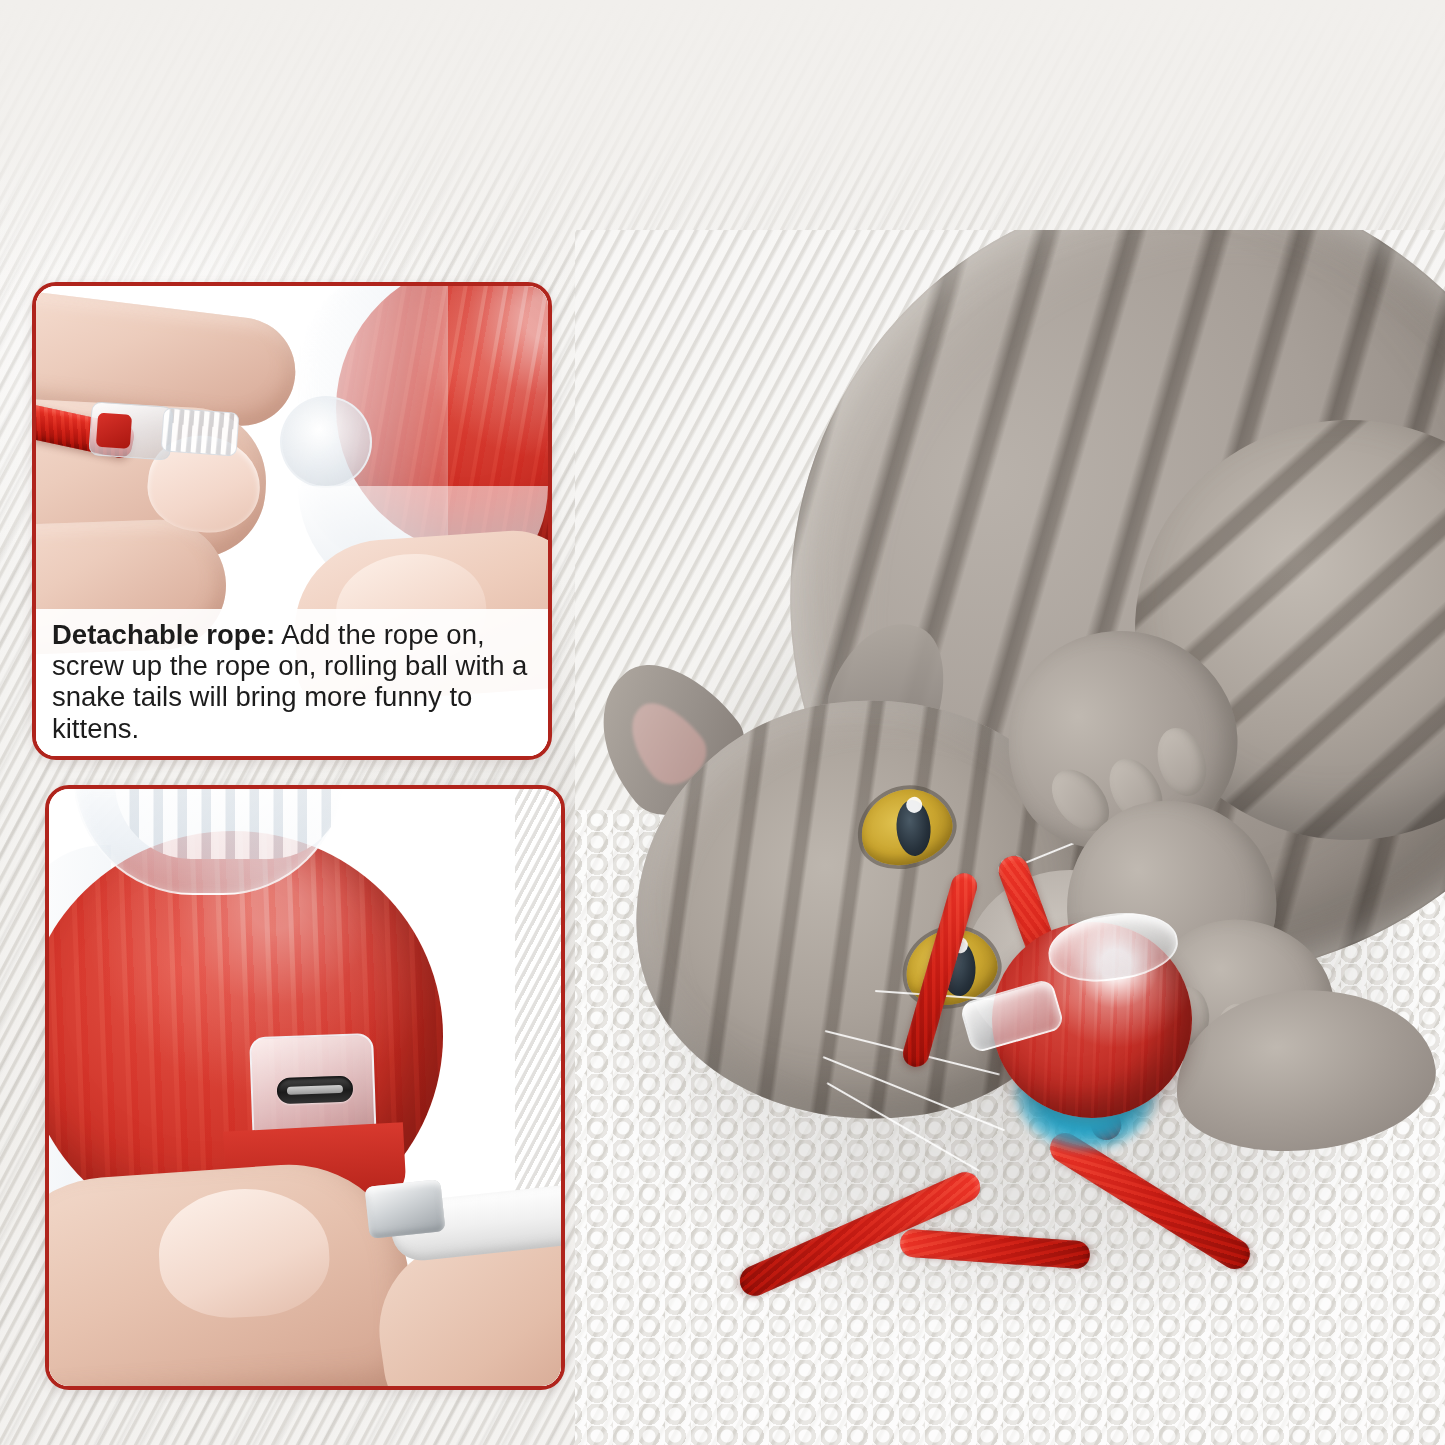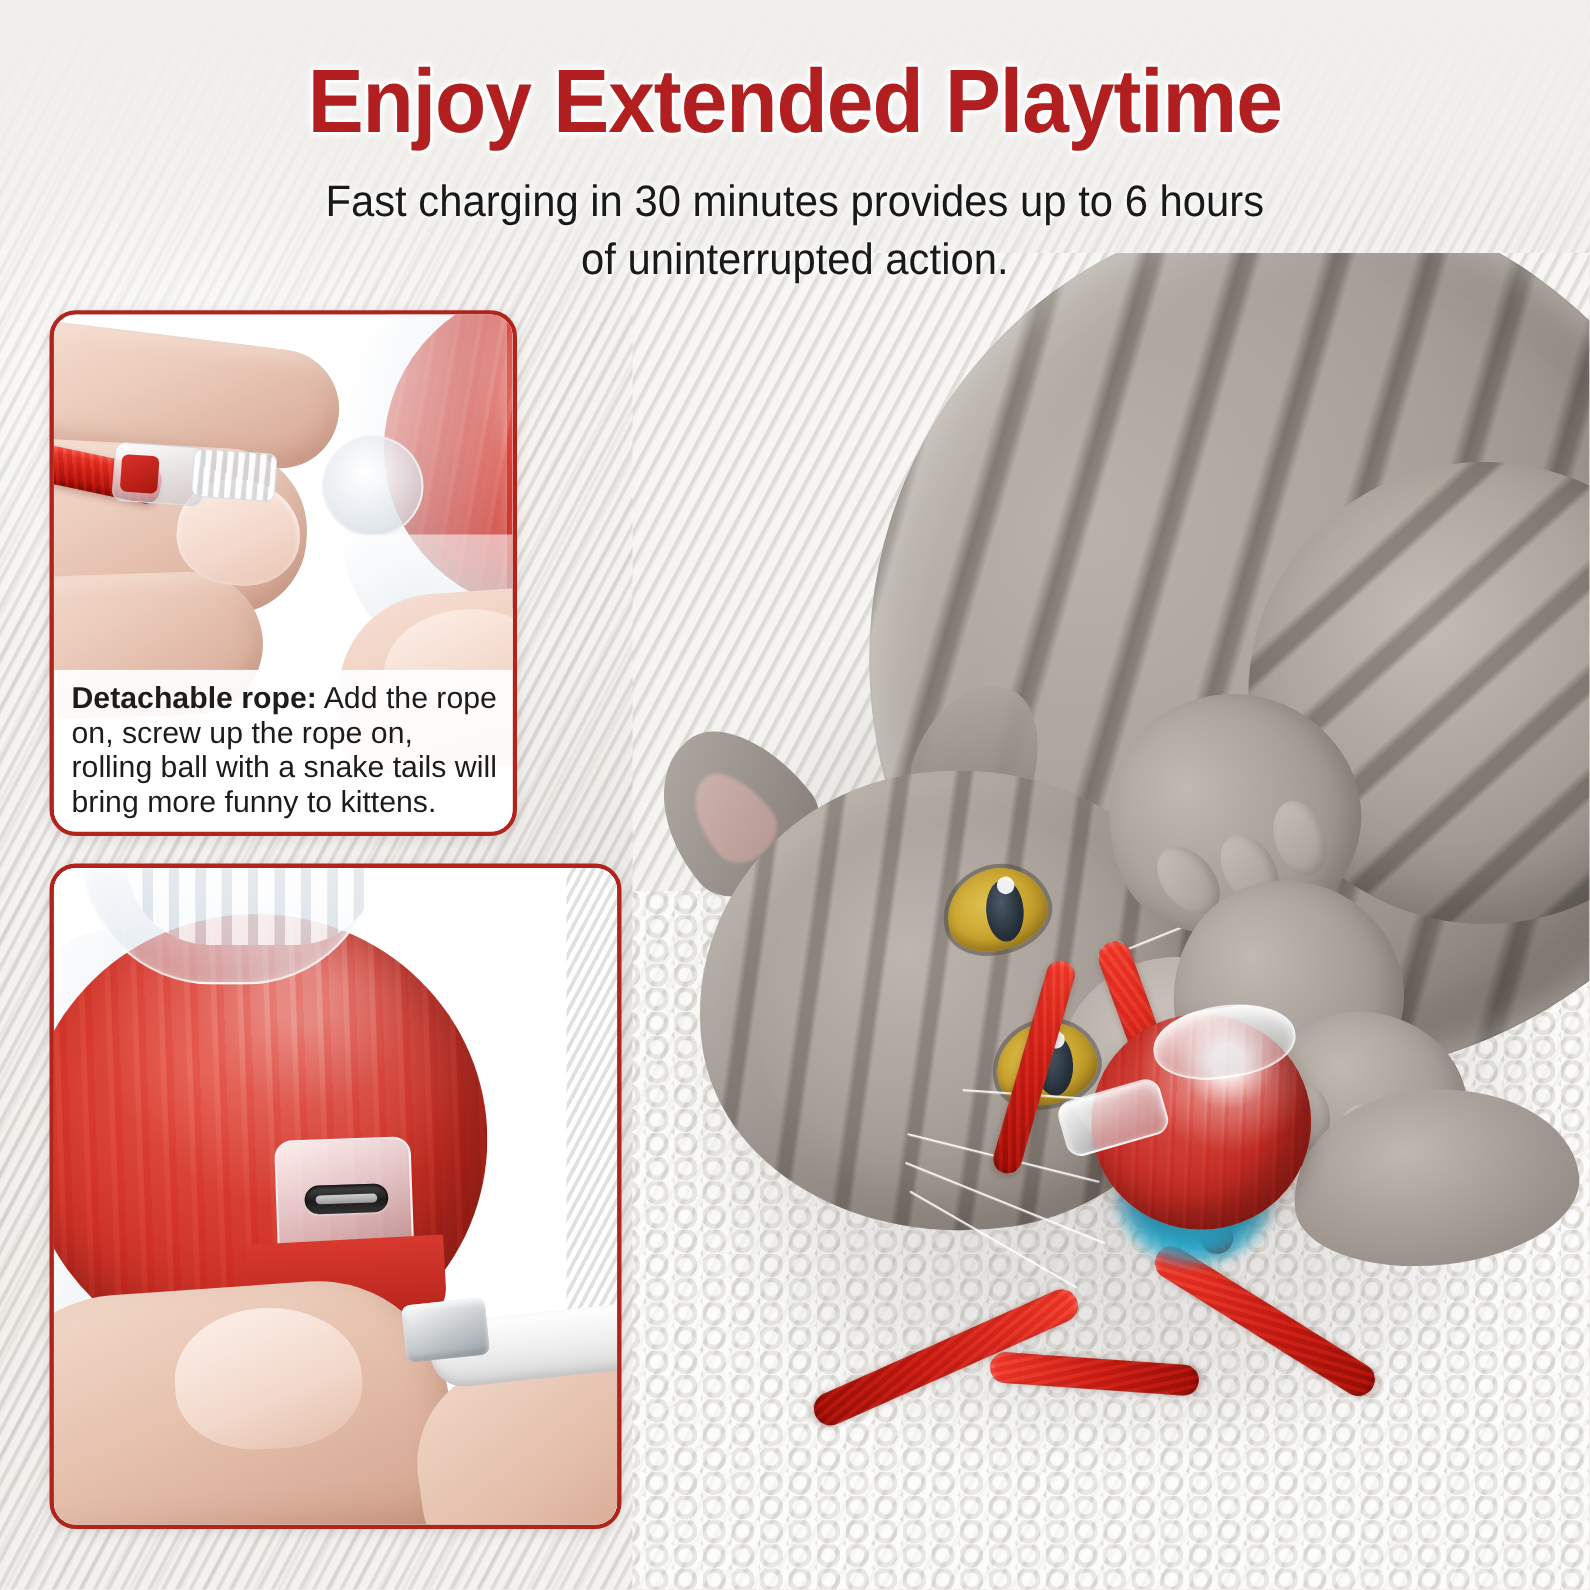--- a/index.html
+++ b/index.html
@@ -292,21 +292,21 @@
 
   
   .panel {
     position:absolute; z-index:20;
     background:#fff;
     border:4px solid #B0241C;
     border-radius:24px;
     overflow:hidden;
     box-shadow:0 3px 12px rgba(90,60,55,.12);
   }
-  #panel-top    { left:45px; top:282px;  width:425px; height:478px; }
+  #panel-top    { left:32px; top:282px;  width:520px; height:478px; }
   #panel-bottom { left:45px; top:785px;  width:520px; height:605px; }
 
   .panel-photo { position:absolute; inset:0; background:#fff; overflow:hidden; }
 
   
   .finger {
     position:absolute;
     background:linear-gradient(150deg,#f6ded2 0%,#ecccbc 40%,#ddb3a1 78%,#cf9e8b 100%);
     box-shadow:inset -6px -8px 18px rgba(168,118,96,.35), inset 6px 6px 16px rgba(255,240,232,.55);
   }
@@ -581,27 +581,20 @@
     <div id="toy">
       <div class="toy-glow-blue"></div>
       <div class="toy-shell">
         <div class="toy-ribs"></div>
       </div>
       <div class="toy-cap"></div>
       <div class="toy-connector"></div>
     </div>
   </div>
 
-  <div id="header">
-    <div id="title">Enjoy Extended Playtime</div>
-    <div id="subtitle">
-      <div>Fast charging in 30 minutes provides up to 6 hours</div>
-      <div>of uninterrupted action.</div>
-    </div>
-  </div>
 
   <div id="panel-top" class="panel">
     <div class="panel-photo">
       <div class="finger tp-finger1"></div>
       <div class="finger tp-finger2"></div>
       <div class="finger tp-finger3"></div>
       <div class="nail tp-nail1"></div>
 
       <div class="rope tp-rope">
         <div class="rope-tex"></div>

